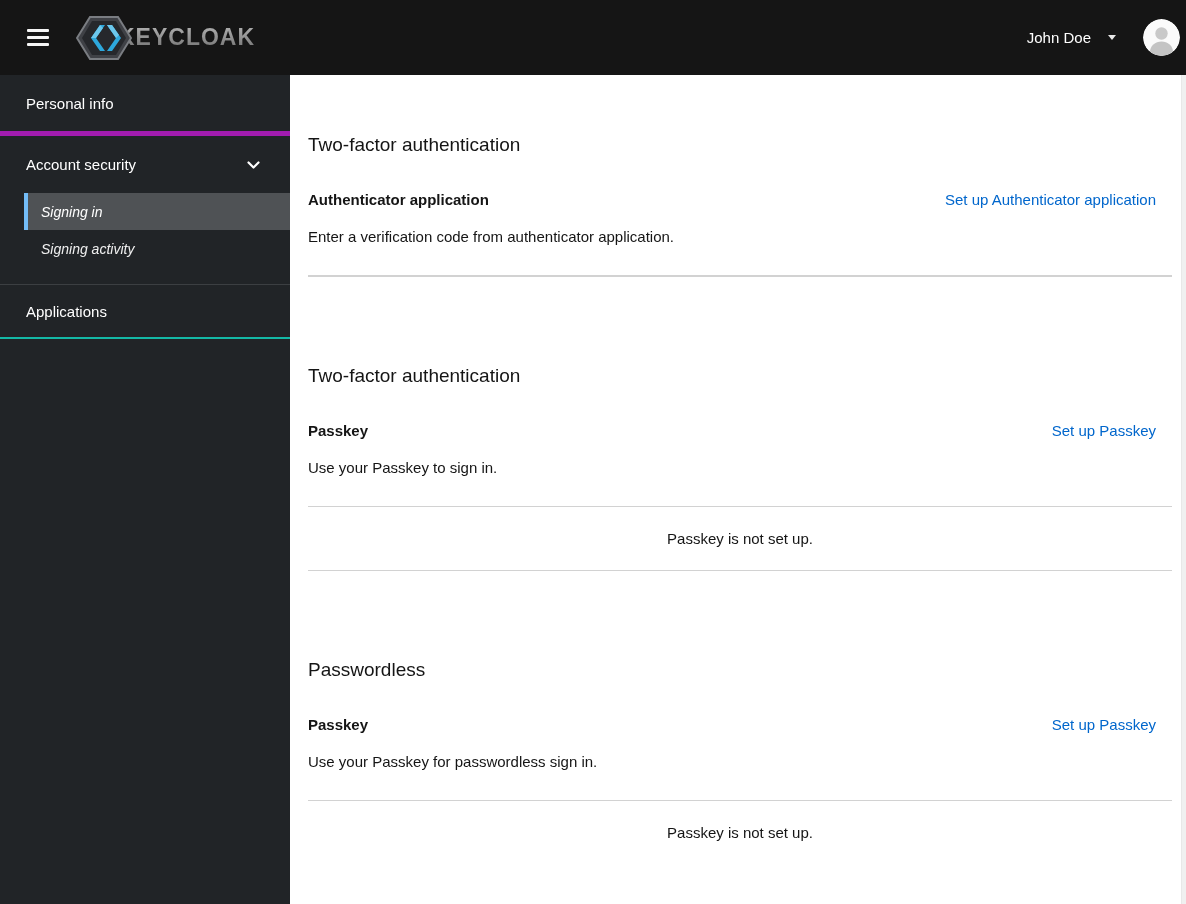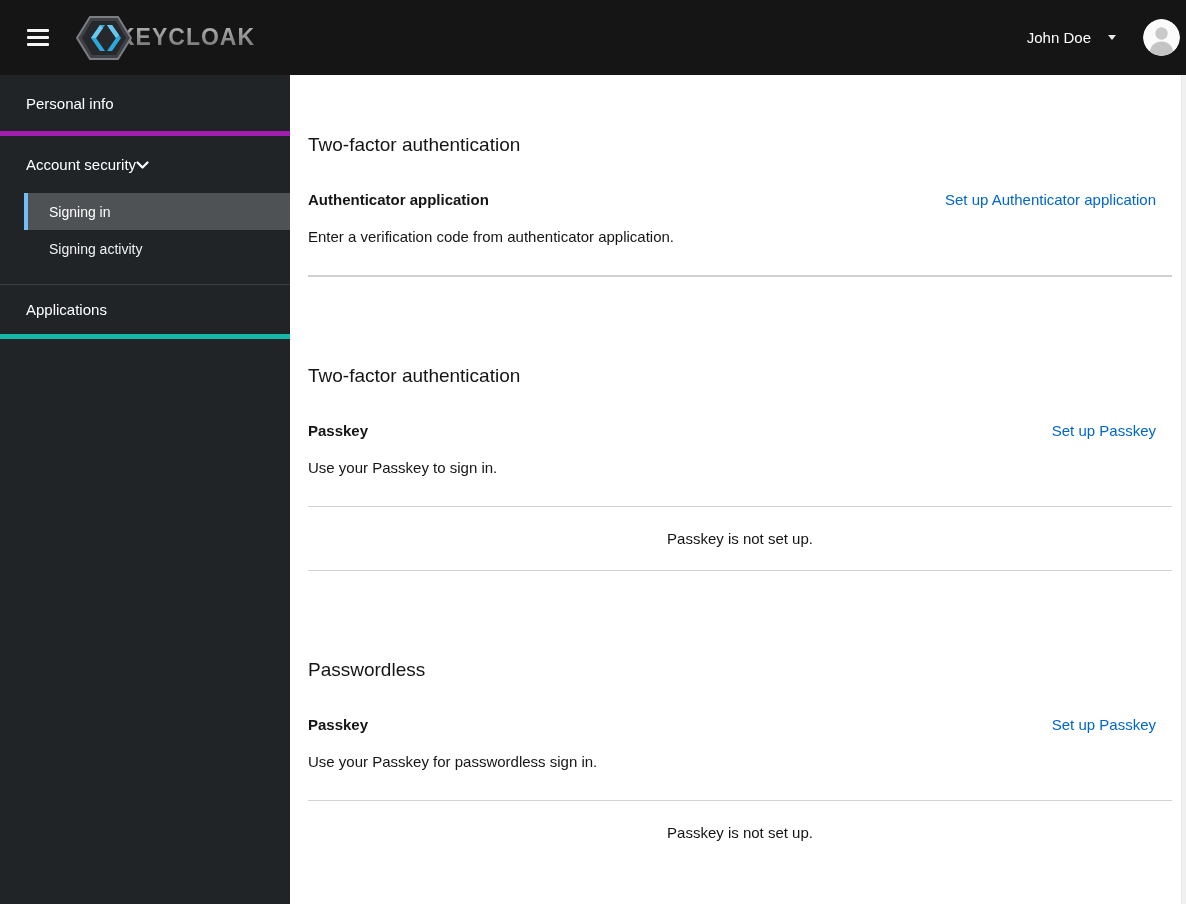--- a/index.html
+++ b/index.html
@@ -25,29 +25,29 @@
   .caret-down { width:0; height:0; margin-left:17px; border-left:4px solid transparent;
                 border-right:4px solid transparent; border-top:5px solid #e8e8e8; }
   .avatar { margin-left:27px; width:37px; height:37px; border-radius:50%; display:block; }
 
   
   .sidebar { position:absolute; top:75px; left:0; width:290px; height:829px;
              background:#212427; color:#ffffff; }
   .nav-item { display:flex; align-items:center; padding:0 26px; font-size:15px;
               color:#ffffff; cursor:pointer; }
   .nav-personal { height:61px; border-bottom:5px solid #a21caf; }
-  .nav-expandable { height:57px; justify-content:flex-start; padding-right:30px; }
+  .nav-expandable { height:57px; justify-content:space-between; padding-right:30px; }
   .chev-icon { display:block; }
   .subnav { list-style:none; }
   .subnav-item { display:flex; align-items:center; height:37px; margin-left:24px;
-                 border-left:4px solid transparent; padding-left:21px; font-size:14px;
-                 color:#f0f0f0; cursor:pointer; }
+                 border-left:4px solid transparent; padding-left:13px; font-size:14px;
+                 color:#f0f0f0; cursor:pointer;font-style:italic; }
   .subnav-item.selected { background:#4f5255; border-left-color:#73bcf7; color:#ffffff; }
   .nav-divider-space { height:18px; border-bottom:1px solid #3c3f42; }
-  .nav-applications { height:54px; border-bottom:5px solid #14b8a6; }
+  .nav-applications { height:54px; border-bottom:2px solid #14b8a6; }
 
   
   .main { position:absolute; top:89px; left:290px; width:900px; height:829px;
           background:#ffffff; padding:0 18px; overflow:hidden; }
   .section { margin-top:87px; }
   .section:first-child { margin-top:44px; }
   .section h2 { font-size:19px; line-height:24px; font-weight:500; color:#151515; }
   .cred-row { margin-top:32px; height:20px; display:flex; align-items:center;
               justify-content:space-between; padding-right:16px;gap:40px; }
   .cred-label { font-size:15px; font-weight:600; color:#151515; }

